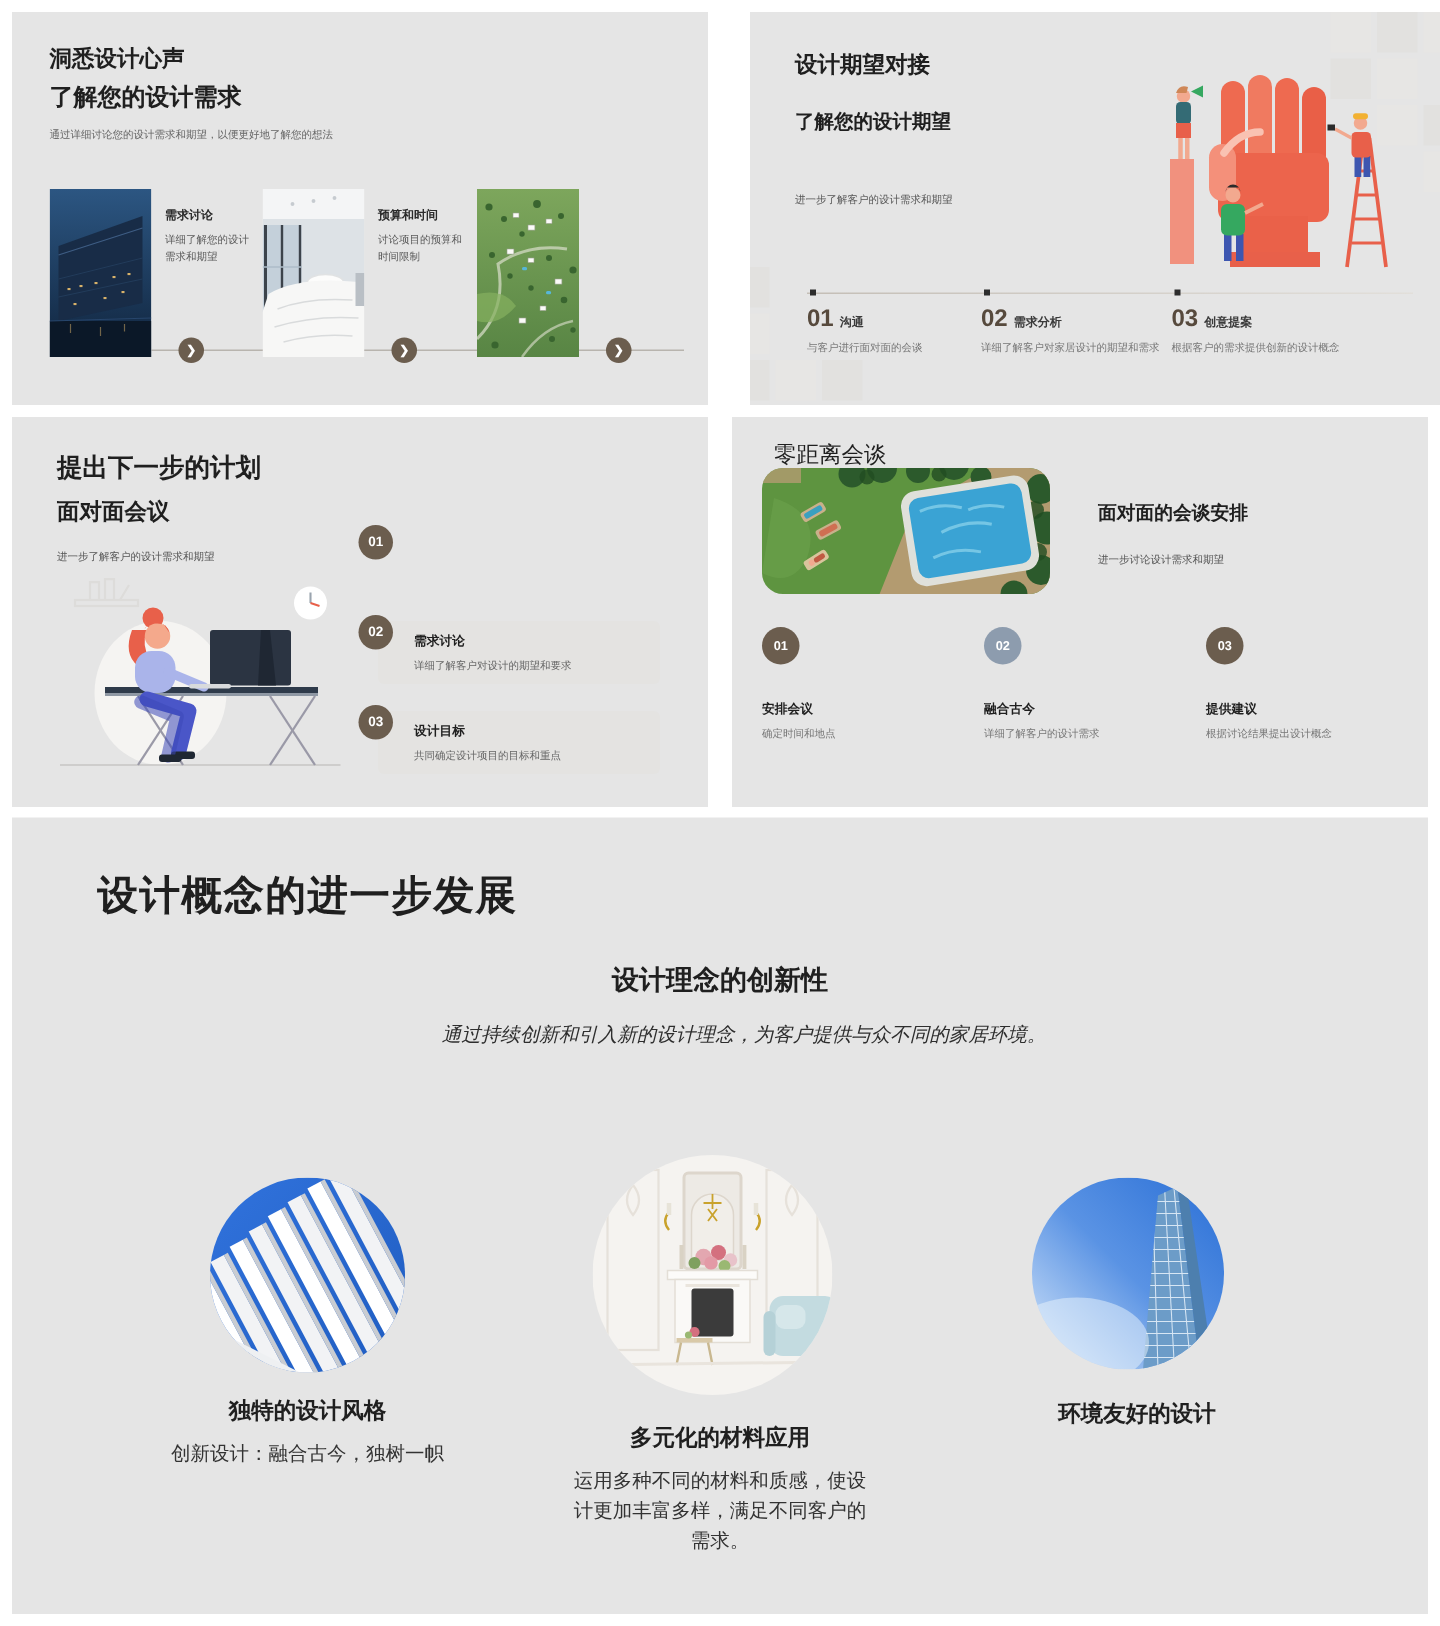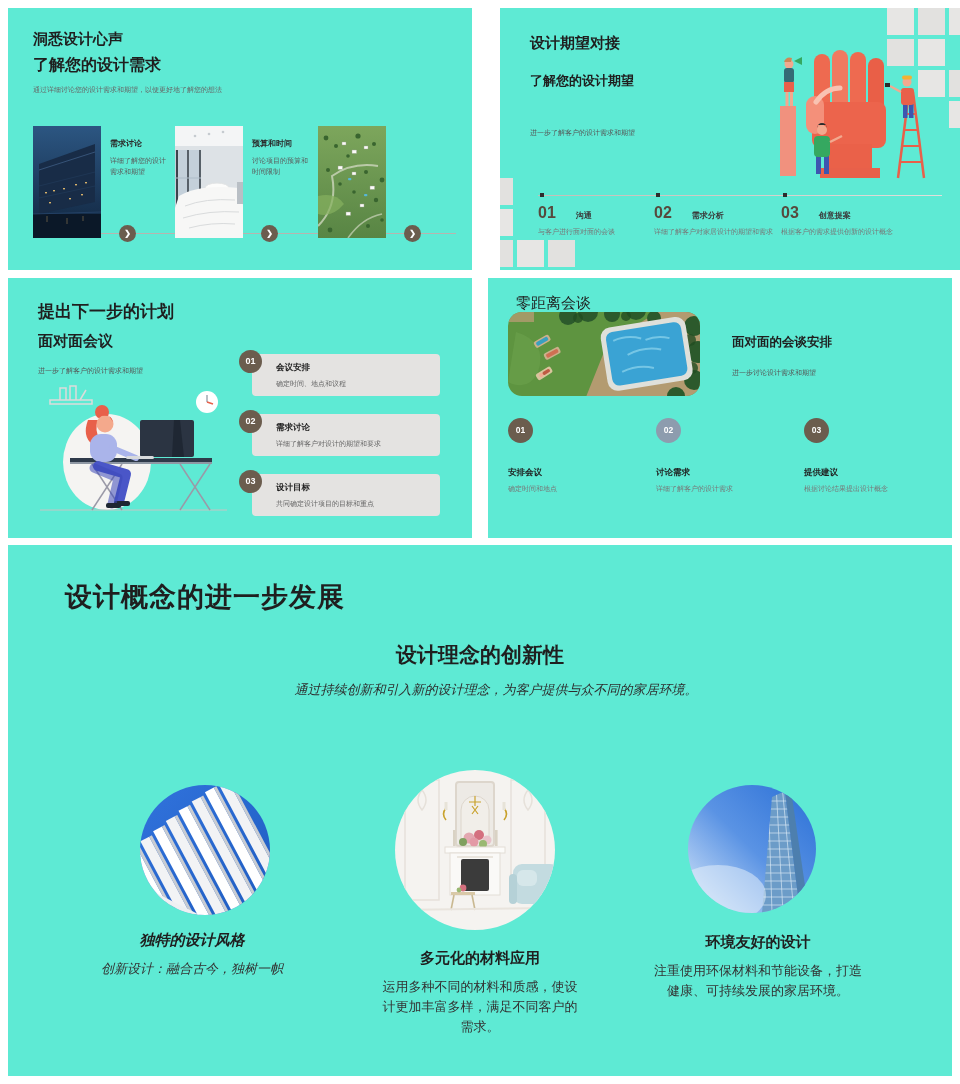--- a/index.html
+++ b/index.html
@@ -1,19 +1,19 @@
 <!DOCTYPE html>
 <html><head>
 <meta charset="utf-8">
 <style>
   html,body{margin:0;padding:0;}
   body{width:960px;height:1084px;background:#ffffff;position:relative;
        font-family:"Liberation Sans",sans-serif;color:#1f1f1f;
        -webkit-font-smoothing:antialiased;}
-  .slide{position:absolute;background:#5eead4;overflow:hidden;}
+  .slide{position:absolute;background:#e5e5e5;overflow:hidden;}
   #s1{left:8px;top:8px;width:464px;height:262px;}
   #s2{left:500px;top:8px;width:464px;height:262px;}
   #s3{left:8px;top:278px;width:464px;height:260px;}
   #s4{left:488px;top:278px;width:464px;height:260px;}
   #s5{left:8px;top:545px;width:944px;height:531px;}
   .abs{position:absolute;}
   
   #s1 .title{left:25px;top:22px;font-size:15px;font-weight:700;}
   #s1 .sub{left:25px;top:47px;font-size:16px;font-weight:700;}
   #s1 .desc{left:25px;top:77px;font-size:7px;color:#666;}
@@ -30,21 +30,21 @@
   .deco{position:absolute;width:27px;height:27px;}
   .d1{background:#e7e6e4;}.d2{background:#e2e1df;}
   #s2 .title{left:30px;top:26px;font-size:15px;font-weight:700;}
   #s2 .sub{left:30px;top:64px;font-size:13px;font-weight:700;}
   #s2 .desc{left:30px;top:120px;font-size:7px;color:#555;}
   .tline{position:absolute;left:38px;width:404px;top:187px;height:1px;
          background:linear-gradient(90deg,#c4beb6,#e2dfda);}
   .tlmark{position:absolute;top:185px;width:4px;height:4px;background:#2d2d2d;}
   .tlitem{position:absolute;top:196px;width:125px;}
   .tlnum{font-size:16px;font-weight:700;color:#574a3d;}
-  .tllabel{font-size:8px;font-weight:700;color:#3a3a3a;margin-left:20px;}
+  .tllabel{font-size:8px;font-weight:700;color:#3a3a3a;margin-left:4px;}
   .tldesc{font-size:7px;color:#777;margin-top:5px;}
   
   #s3 .title{left:30px;top:22px;font-size:17px;font-weight:700;}
   #s3 .sub{left:30px;top:54px;font-size:15px;font-weight:700;}
   #s3 .desc{left:30px;top:88px;font-size:7px;color:#555;}
   .card{position:absolute;left:244px;width:188px;height:42px;background:#e4e3e1;border-radius:4px;}
   .clabel{margin:8px 0 0 24px;font-size:8.5px;font-weight:700;}
   .cdesc{margin:5px 0 0 24px;font-size:7px;color:#666;}
   .badge{position:absolute;left:231px;width:23px;height:23px;border-radius:50%;
          background:#6b5d4e;color:#fff;font-size:9px;font-weight:700;
@@ -55,28 +55,28 @@
   #s4 .heading{left:244px;top:56px;font-size:12.5px;font-weight:700;text-align:center;}
   #s4 .desc{left:244px;top:90px;font-size:7px;color:#555;}
   .m4col{position:absolute;top:140px;width:140px;}
   .badge2{width:25px;height:25px;border-radius:50%;background:#6b5d4e;color:#fff;
           font-size:8.5px;font-weight:700;line-height:25px;text-align:center;}
   .badge2.blue{background:#8d9cae;}
   .m4label{font-size:8.5px;font-weight:700;margin-top:24px;}
   .m4desc{font-size:7px;color:#777;margin-top:5px;}
   
   #s5 .title{left:57px;top:34px;font-size:27px;font-weight:700;letter-spacing:1px;}
-  #s5 .heading{left:0;top:96px;width:100%;text-align:center;font-size:21px;font-weight:700;}
+  #s5 .heading{left:0;top:96px;width:100%;text-align:center;font-size:18px;font-weight:700;}
   #s5 .desc{left:16px;top:136px;width:100%;text-align:center;font-size:13px;color:#2e2e2e;font-style:italic;}
   .circ{position:absolute;border-radius:50%;overflow:hidden;}
   #c1{left:132px;top:240px;width:130px;height:130px;}
   #c2{left:387px;top:225px;width:160px;height:160px;}
   #c3{left:680px;top:240px;width:128px;height:128px;}
   .cap{position:absolute;text-align:center;}
-  #cap1{left:74px;top:386px;width:220px;font-style:italic;}
+  #cap1{left:87px;top:386px;width:220px;}
   #cap2{left:372px;top:404px;width:200px;}
   #cap3{left:640px;top:388px;width:220px;}
   .cap .flabel{font-size:15px;font-weight:700;}
   .cap .fdesc{font-size:13px;color:#333;margin-top:9px;line-height:1.55;}
   svg{display:block;}
 </style>
 </head>
 <body>
 
 <section class="slide" id="s1">
@@ -329,24 +329,20 @@
       <rect x="68" y="56" width="27" height="28" rx="11" fill="#aab4ea"></rect>
       <line x1="90" y1="70" x2="114" y2="80" stroke="#aab4ea" stroke-width="6" stroke-linecap="round"></line>
       <rect x="104" y="78" width="28" height="3" rx="1.5" fill="#d8dadc"></rect>
       <path d="M76,88 L104,96 L97,124" stroke="#4a56c8" stroke-width="10" fill="none" stroke-linecap="round" stroke-linejoin="round"></path>
       <rect x="92" y="123" width="16" height="5" rx="2" fill="#1f2733"></rect>
       <path d="M72,90 L96,100 L90,126" stroke="#3c49b8" stroke-width="9" fill="none" stroke-linecap="round" stroke-linejoin="round" opacity="0.55"></path>
       <rect x="84" y="125" width="15" height="5" rx="2" fill="#1f2733"></rect>
     </svg>
   </div>
 
-  <div class="card" style="top:76px">
-    <div class="clabel">会议安排</div>
-    <div class="cdesc">确定时间、地点和议程</div>
-  </div>
   <div class="card" style="top:136px">
     <div class="clabel">需求讨论</div>
     <div class="cdesc">详细了解客户对设计的期望和要求</div>
   </div>
   <div class="card" style="top:196px">
     <div class="clabel">设计目标</div>
     <div class="cdesc">共同确定设计项目的目标和重点</div>
   </div>
   <span class="badge" style="top:72px">01</span>
   <span class="badge" style="top:132px">02</span>
@@ -406,21 +402,21 @@
   <div class="abs heading">面对面的会谈安排</div>
   <div class="abs desc">进一步讨论设计需求和期望</div>
 
   <div class="m4col" style="left:20px">
     <div class="badge2">01</div>
     <div class="m4label">安排会议</div>
     <div class="m4desc">确定时间和地点</div>
   </div>
   <div class="m4col" style="left:168px">
     <div class="badge2 blue">02</div>
-    <div class="m4label">讨论需求</div>
+    <div class="m4label">融合古今</div>
     <div class="m4desc">详细了解客户的设计需求</div>
   </div>
   <div class="m4col" style="left:316px">
     <div class="badge2">03</div>
     <div class="m4label">提供建议</div>
     <div class="m4desc">根据讨论结果提出设计概念</div>
   </div>
 </section>
 
 <section class="slide" id="s5">
@@ -547,15 +543,14 @@
   <div class="cap" id="cap1">
     <div class="flabel">独特的设计风格</div>
     <div class="fdesc">创新设计：融合古今，独树一帜</div>
   </div>
   <div class="cap" id="cap2">
     <div class="flabel">多元化的材料应用</div>
     <div class="fdesc">运用多种不同的材料和质感，使设计更加丰富多样，满足不同客户的需求。</div>
   </div>
   <div class="cap" id="cap3">
     <div class="flabel">环境友好的设计</div>
-    <div class="fdesc">注重使用环保材料和节能设备，打造健康、可持续发展的家居环境。</div>
   </div>
 </section>
 
 </body></html>

